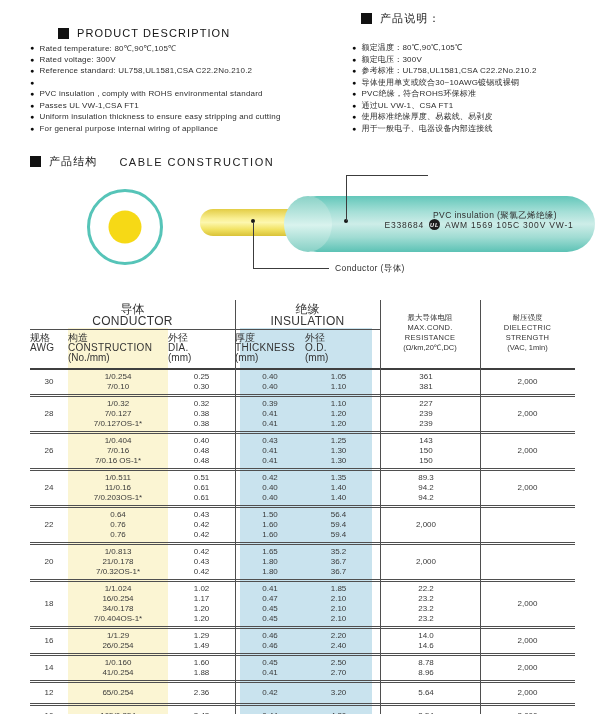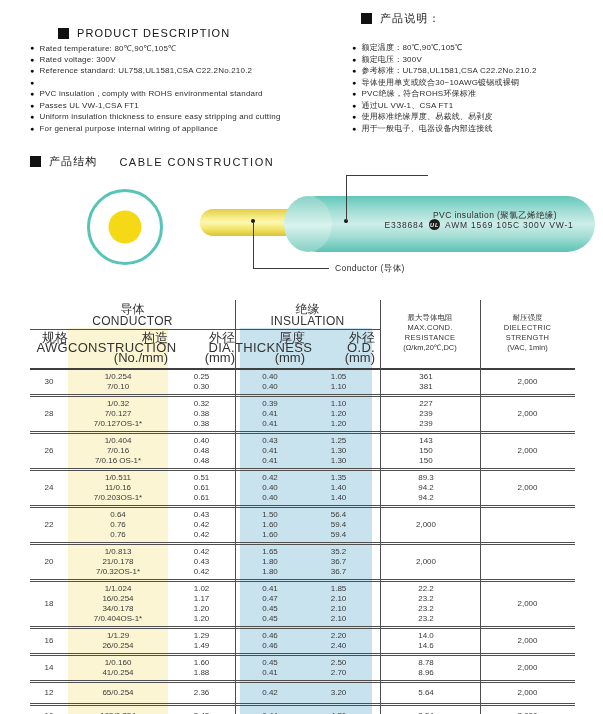--- a/index.html
+++ b/index.html
@@ -40,21 +40,21 @@
   .lead-label{position:absolute;font-size:8.5px;letter-spacing:0.4px;color:#2e2e2e;white-space:nowrap;}
   
   .tbl{position:absolute;left:30px;top:300px;width:545px;}
   .stripe{position:absolute;top:28px;bottom:0;z-index:0;}
   .stripe-yellow{left:38px;width:100px;background:#fbf5d3;}
   .stripe-blue{left:210px;width:132px;background:#c9e3ee;}
   .vline{position:absolute;top:0;bottom:0;width:1px;background:#4f4f4f;z-index:3;}
   .thead{position:relative;height:68px;border-bottom:2px solid #3f3f3f;z-index:2;}
   .hgroup{position:absolute;top:3px;height:26px;text-align:center;font-size:12px;
           line-height:12px;color:#333;border-bottom:1px solid #4f4f4f;}
-  .hc{position:absolute;top:33px;text-align:right;font-size:13px;line-height:10px;color:#333;}
+  .hc{position:absolute;top:33px;text-align:left;font-size:10px;line-height:10px;color:#333;}
   .hc-tall{position:absolute;top:13px;text-align:center;font-size:7.5px;line-height:10px;color:#333;}
   .en{letter-spacing:0.3px;}
   .tbody{position:relative;z-index:2;border-bottom:1px solid #4f4f4f;}
   .tgroup{display:grid;grid-template-columns:38px 100px 67px 70px 67px 108px 95px;
           align-items:center;border-top:3px double #4f4f4f;padding:2px 0;}
   .tgroup:first-child{border-top:none;}
   .tgroup>div{text-align:center;font-size:8px;color:#3a3a3a;}
   .cell-lines .ln{height:10px;line-height:10px;}
   .single{line-height:10px;}
 </style>

